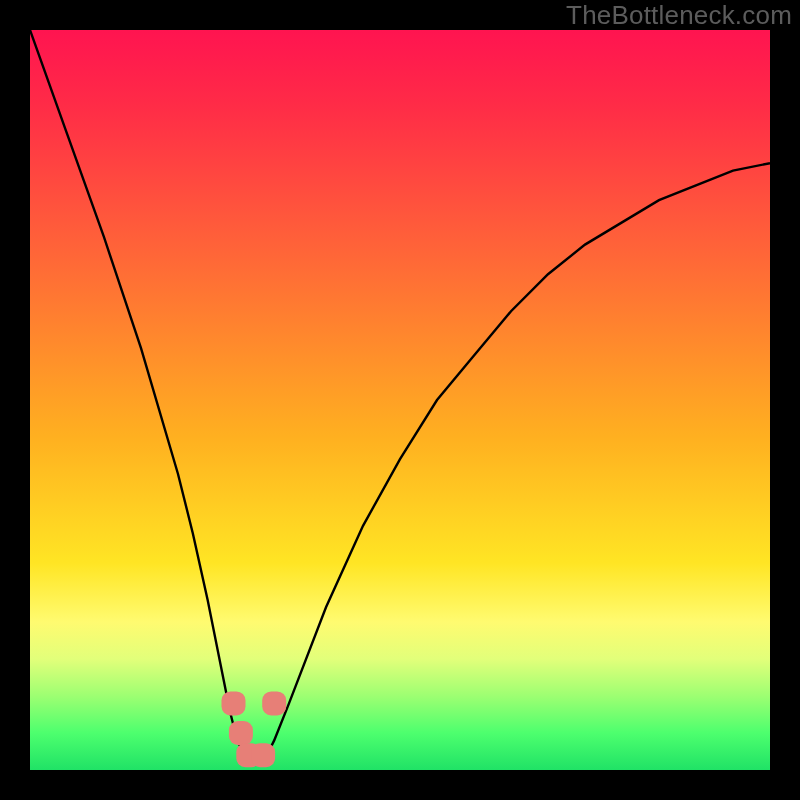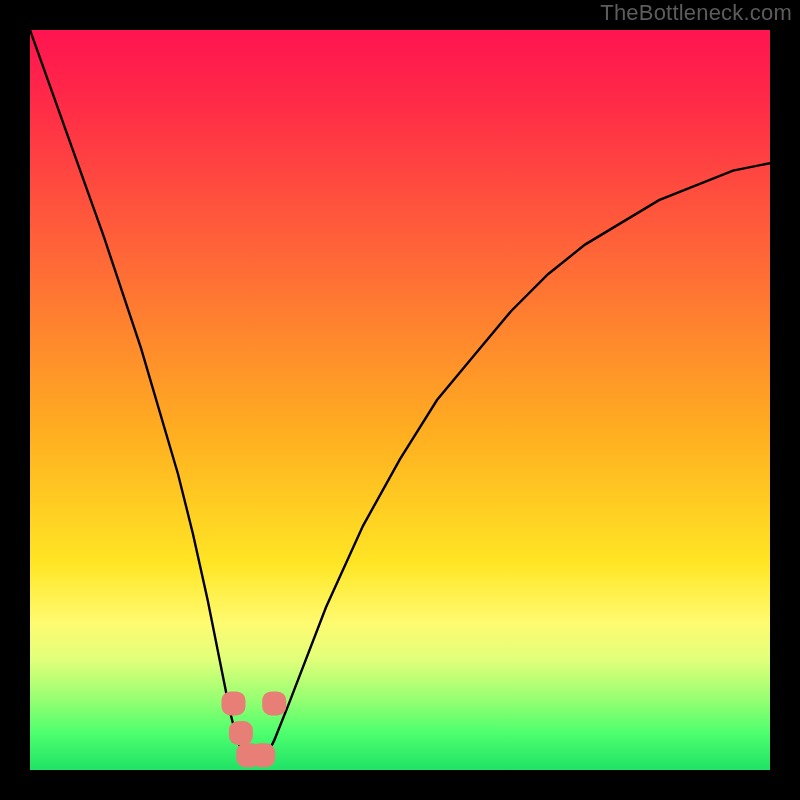--- a/index.html
+++ b/index.html
@@ -38,21 +38,21 @@
       #9dff72 90%,
       #4dff6e 95%,
       #20e266 100%
     );
   }
   .watermark {
     position: absolute;
     top: 0;
     right: 8px;
     color: #5c5c5c;
-    font-size: 22px;
+    font-size: 26px;
     letter-spacing: 0.2px;
   }
   svg.curve {
     position: absolute;
     left: 0;
     top: 0;
     width: 740px;
     height: 740px;
   }
 </style>

